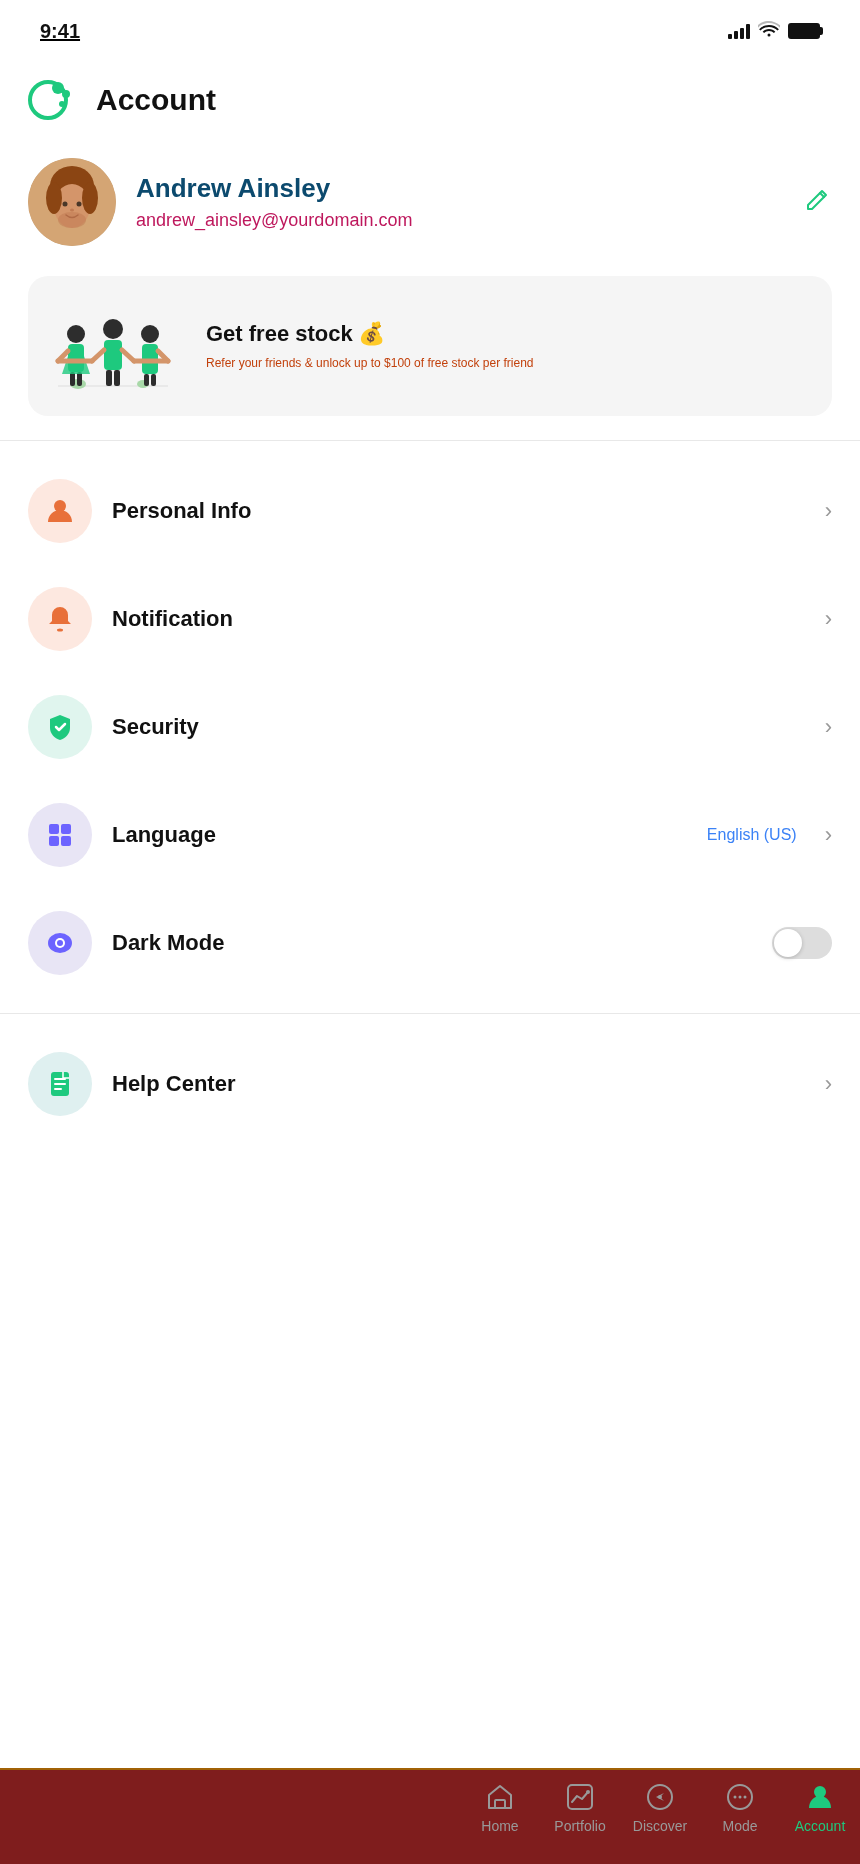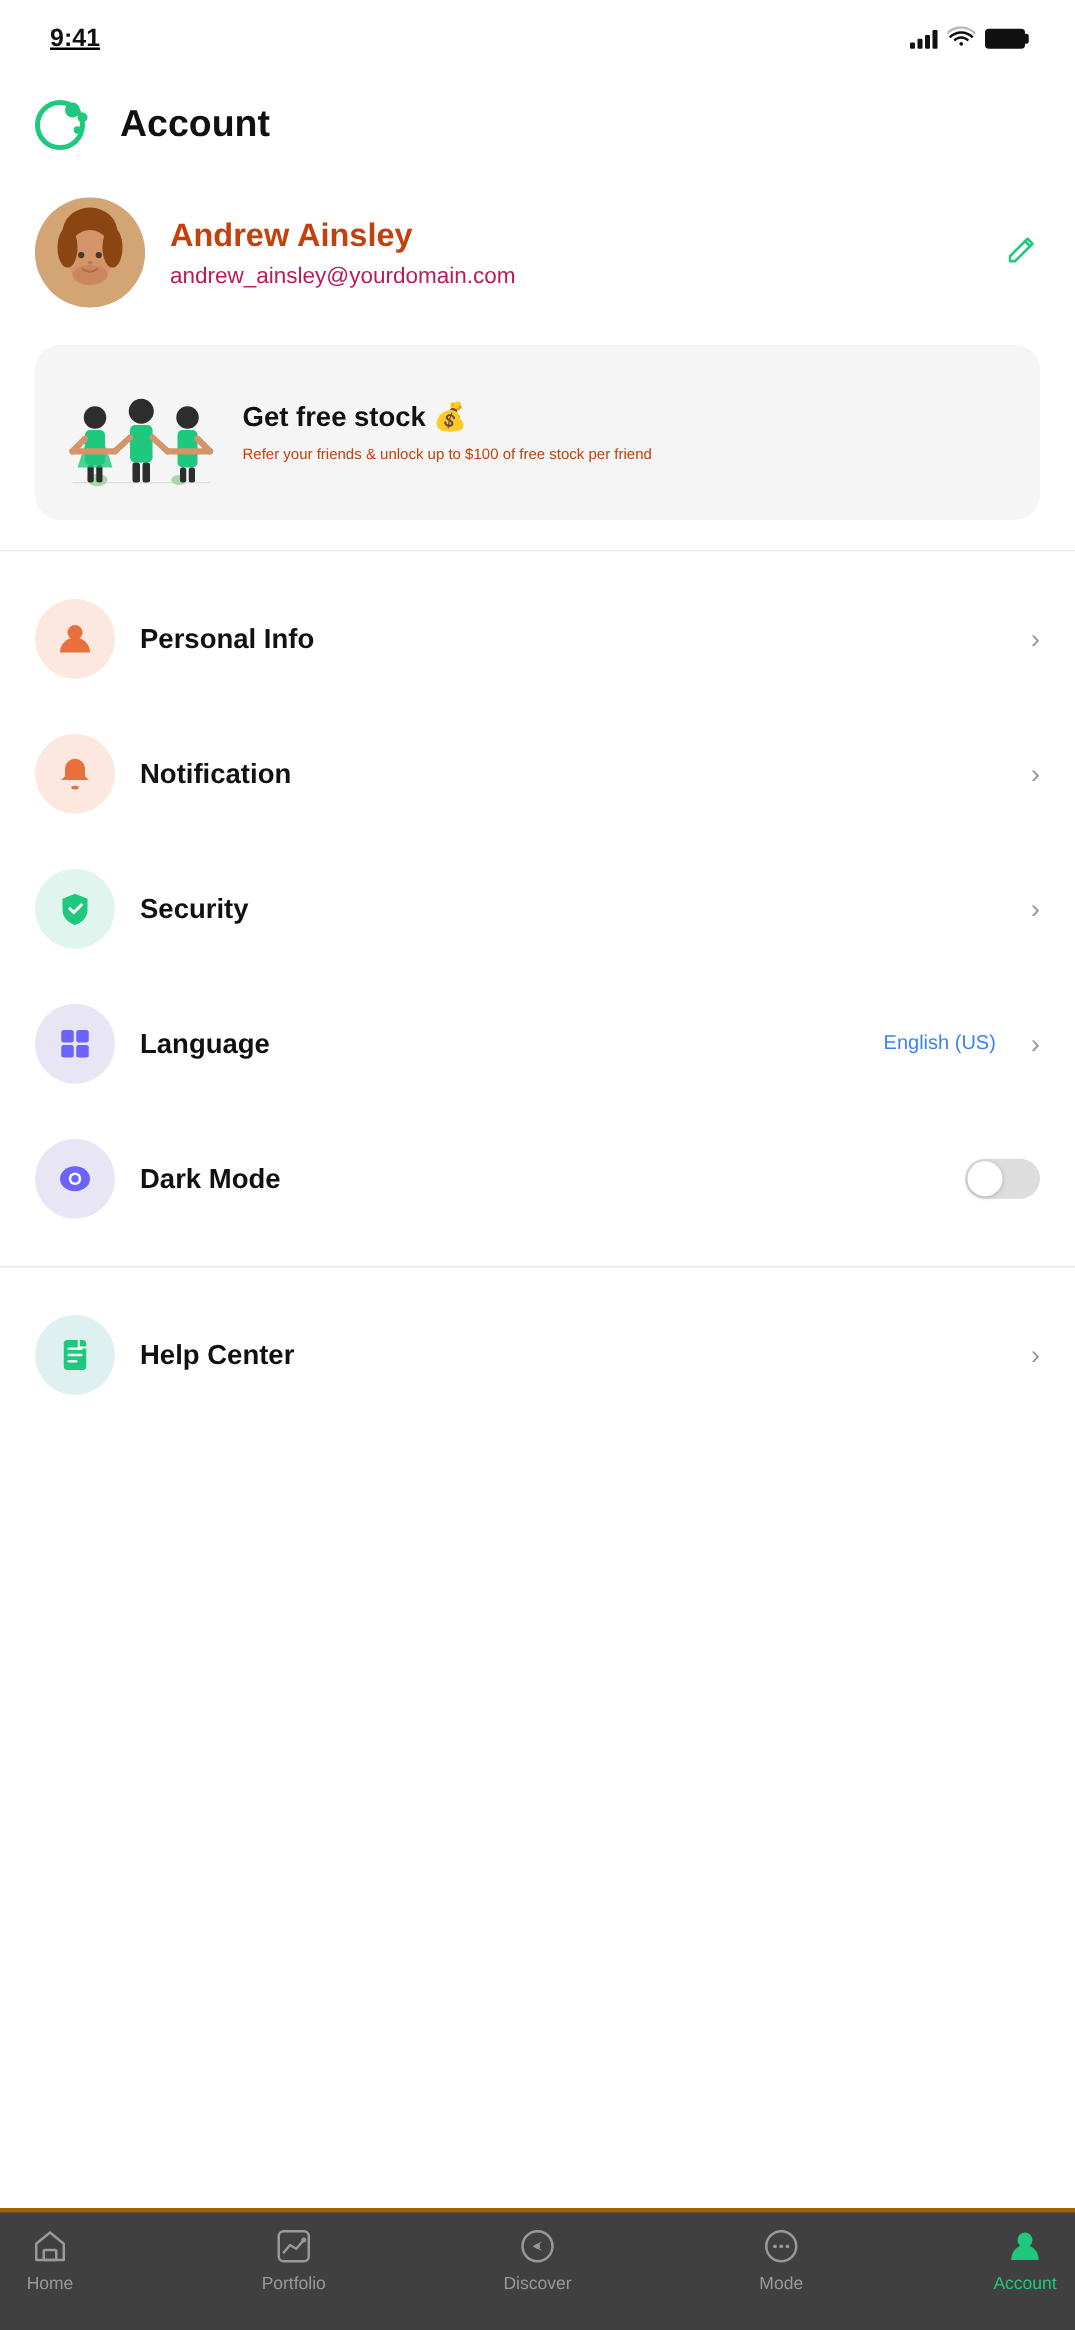--- a/index.html
+++ b/index.html
@@ -100,42 +100,42 @@
       flex-shrink: 0;
       position: relative;
     }
     
     .profile-info {
       flex: 1;
     }
     .profile-name {
       font-size: 26px;
       font-weight: 700;
-      color: #c2410c;
+      color: #0c4a6e;
       margin-bottom: 6px;
     }
     .profile-email {
       font-size: 18px;
       color: #be185d;
     }
     .edit-icon {
       color: #1ec97e;
       font-size: 26px;
       cursor: pointer;
     }
 
     
     .referral-card {
       margin: 10px 28px 24px;
       background: #f5f5f5;
       border-radius: 20px;
       padding: 20px;
       display: flex;
       align-items: center;
-      gap: 16px;
+      gap: 28px;
     }
     .referral-illustration {
       width: 130px;
       height: 100px;
       flex-shrink: 0;
       position: relative;
     }
     .referral-text {
       flex: 1;
     }
@@ -219,24 +219,24 @@
       left: 2px;
       box-shadow: 0 1px 4px rgba(0,0,0,0.2);
     }
 
     
     .bottom-nav {
       position: fixed;
       bottom: 0;
       left: 0;
       width: 860px;
-      background: #404040;
-      border-top: 4px solid #a16207;
-      display: flex;
-      justify-content: space-between;
+      background: #7f1d1d;
+      border-top: 2px solid #a16207;
+      display: flex;
+      justify-content: flex-end;
       align-items: center;
       padding: 12px 0 30px;
       z-index: 100;
     }
     .nav-item {
       display: flex;
       flex-direction: column;
       align-items: center;
       gap: 6px;
       cursor: pointer;

